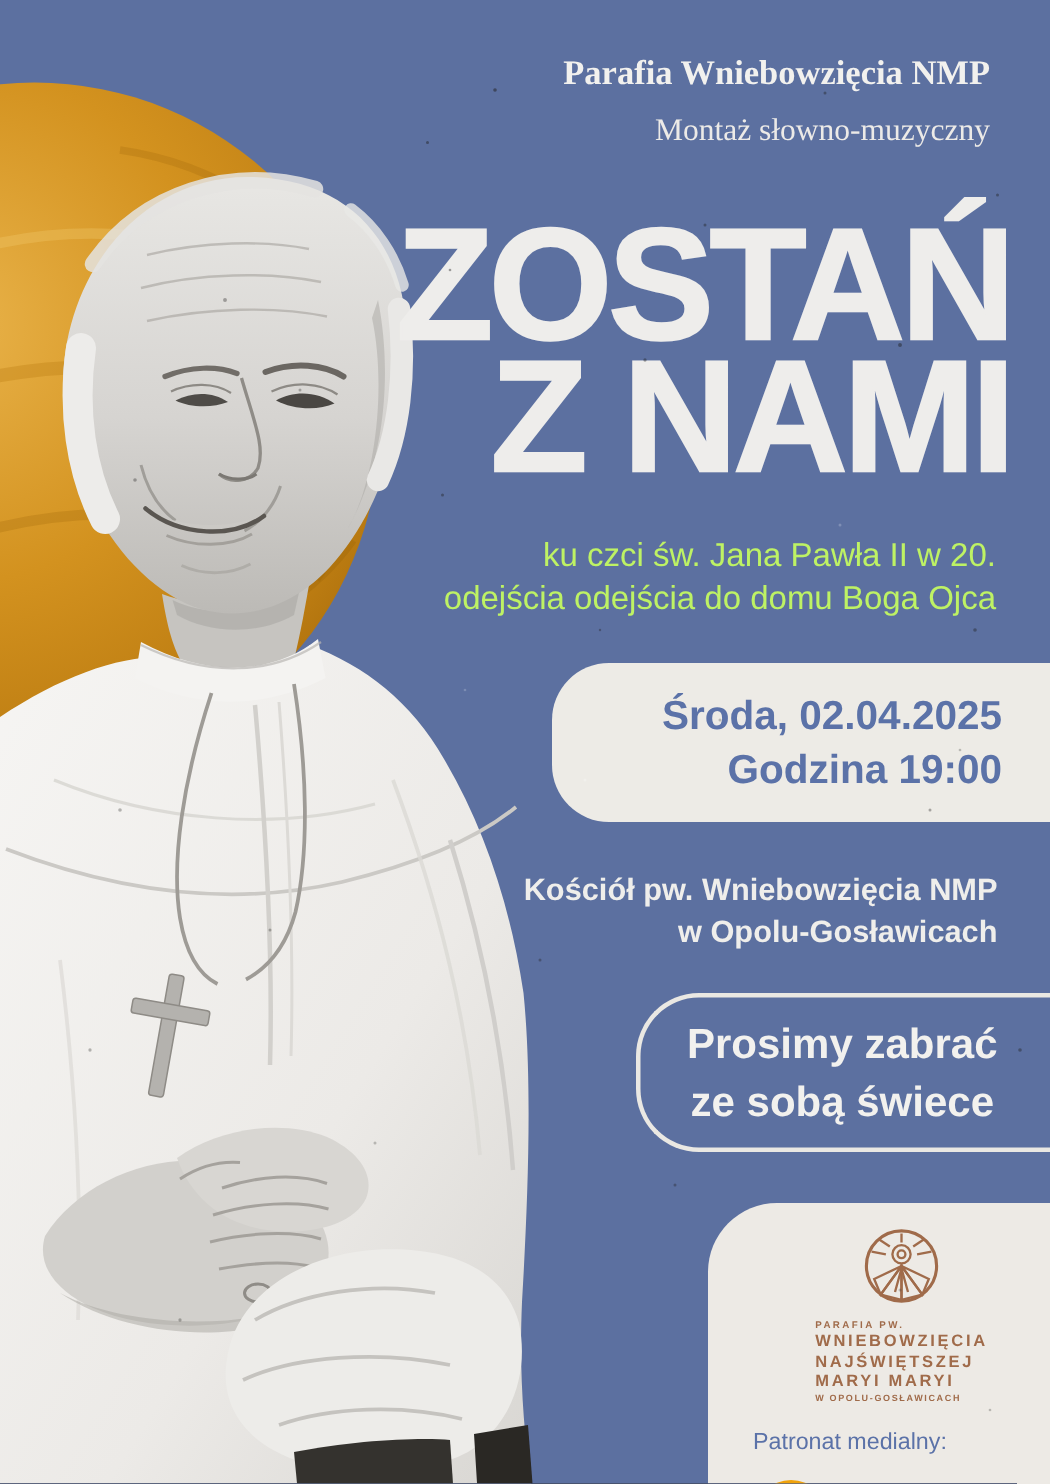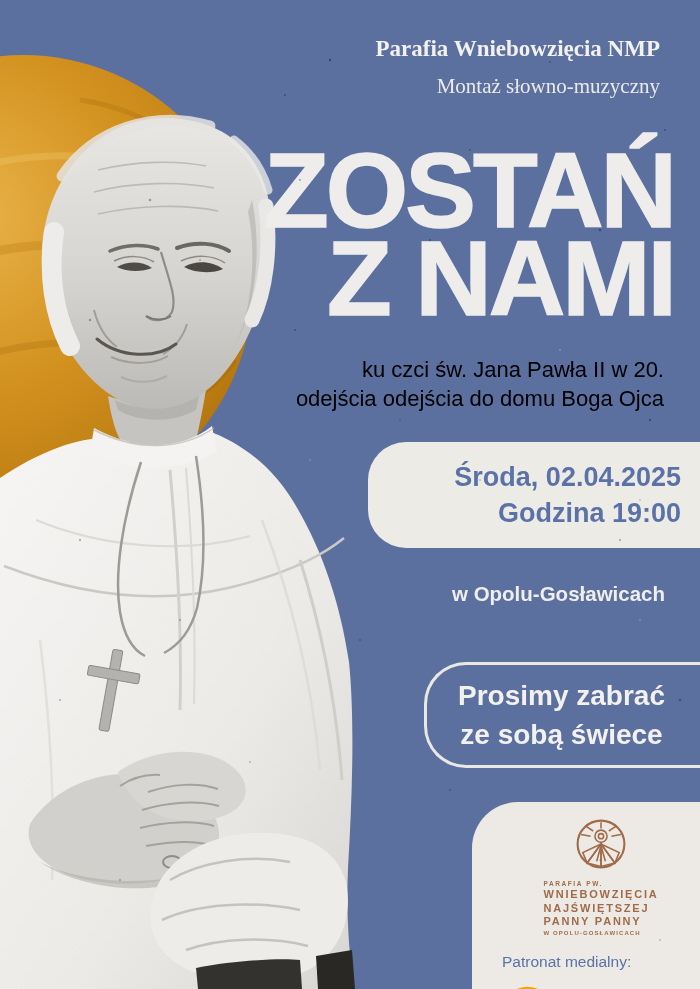--- a/index.html
+++ b/index.html
@@ -16,27 +16,27 @@
   .header{position:absolute;top:33px;right:40px;text-align:right;z-index:3;font-family:Liberation Serif, serif;}
   .header-line{font-weight:bold;font-size:23px;line-height:31px;color:#f2f1ee;}
   .subheader{margin-top:9px;font-weight:normal;font-size:21px;line-height:27px;color:#eceae7;}
 
   .title{
     position:absolute;top:146px;right:26px;z-index:3;text-align:right;
     font-weight:bold;font-size:106px;line-height:88px;letter-spacing:-3px;
     color:#eeedeb;-webkit-text-stroke:1.5px #eeedeb;
   }
   .dedication{position:absolute;top:355px;right:36px;z-index:3;text-align:right;
-    font-size:22px;line-height:29px;color:#000000;}
+    font-size:22px;line-height:29px;color:#bef264;}
 
   .schedule-box{
     position:absolute;left:368px;top:442px;width:332px;height:106px;z-index:3;
     background:#edebe6;border-radius:38px 0 0 38px;
     display:flex;flex-direction:column;justify-content:center;
-    text-align:right;padding-right:19px;
+    text-align:right;padding-right:32px;
   }
   .schedule-line{font-weight:bold;font-size:27px;line-height:36px;color:#5b72a8;}
 
   .venue{position:absolute;top:580px;right:35px;z-index:3;text-align:right;
     font-weight:bold;font-size:20.5px;line-height:28px;color:#efeeeb;}
 
   .notice-box{
     position:absolute;left:424px;top:662px;width:330px;height:106px;z-index:3;
     border:3px solid #eae8e3;border-right:none;border-radius:42px 0 0 42px;
     display:flex;flex-direction:column;justify-content:center;
@@ -180,20 +180,21 @@
     <div>ku czci św. Jana Pawła II w 20.</div>
     <div>odejścia odejścia do domu Boga Ojca</div>
   </div>
 
   <div class="schedule-box">
     <div class="schedule-line">Środa, 02.04.2025</div>
     <div class="schedule-line">Godzina 19:00</div>
   </div>
 
   <div class="venue">
+    <div>Kościół pw. Wniebowzięcia NMP</div>
     <div>w Opolu-Gosławicach</div>
   </div>
 
   <div class="notice-box">
     <div class="notice-line">Prosimy zabrać</div>
     <div class="notice-line">ze sobą świece</div>
   </div>
 
   <div class="footer-card">
     <div class="emblem-row">
@@ -211,21 +212,21 @@
           <path d="M 30,30 L 46,52 L 30,56 Z"></path>
           <path d="M 30,30 L 9,40 L 14,52 Z"></path>
           <path d="M 30,30 L 51,40 L 46,52 Z"></path>
           <path d="M 30,32 L 25,50 M 30,32 L 35,50"></path>
         </g>
       </svg>
       <div class="emblem-text">
         <div class="et-small">PARAFIA PW.</div>
         <div class="et-main">WNIEBOWZIĘCIA</div>
         <div class="et-main">NAJŚWIĘTSZEJ</div>
-        <div class="et-main">PANNY PANNY</div>
+        <div class="et-main">MARYI MARYI</div>
         <div class="et-tiny">W OPOLU-GOSŁAWICACH</div>
       </div>
     </div>
 
     <div class="patronage">Patronat medialny:</div>
 
     <svg class="doxa-svg" viewBox="0 0 160 62" aria-hidden="true">
       <circle cx="28" cy="31" r="26" fill="#f1a30b"></circle>
       <text x="9" y="42" font-family="Liberation Sans, sans-serif" font-weight="bold" font-size="30" fill="#ffffff">30</text>
       <text x="44" y="19" font-family="Liberation Sans, sans-serif" font-weight="bold" font-size="9" fill="#ffffff">lat</text>

